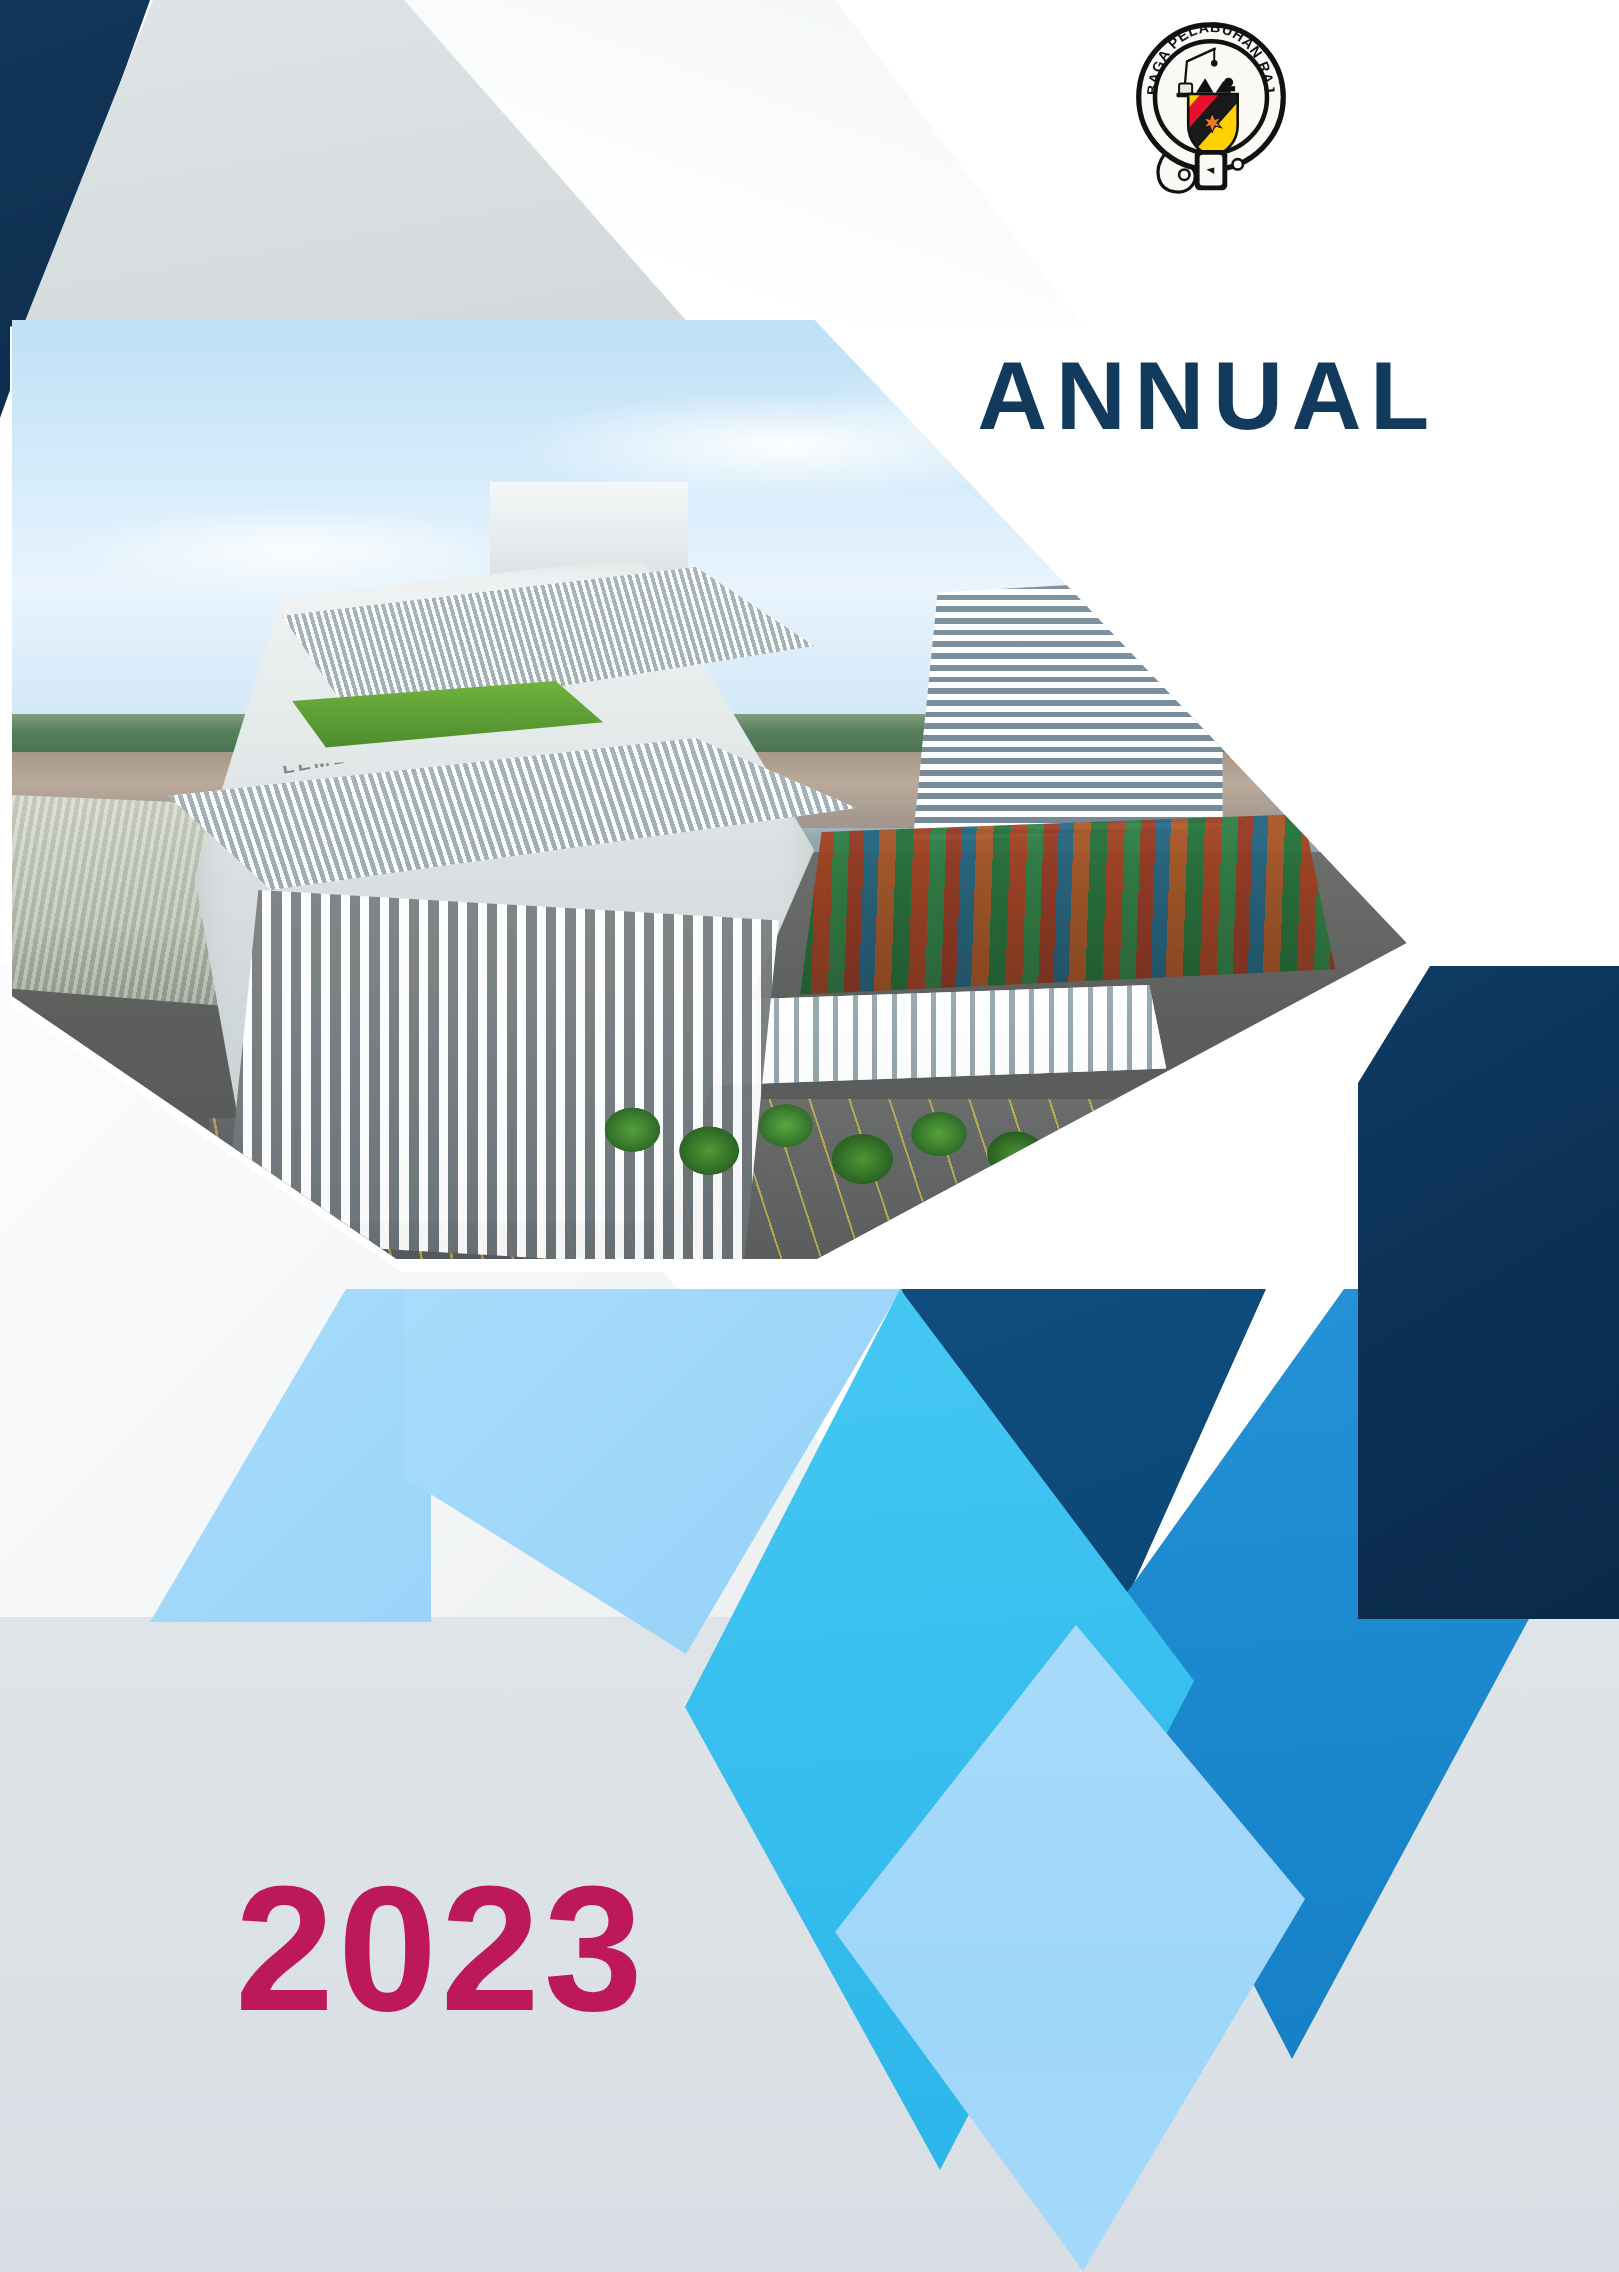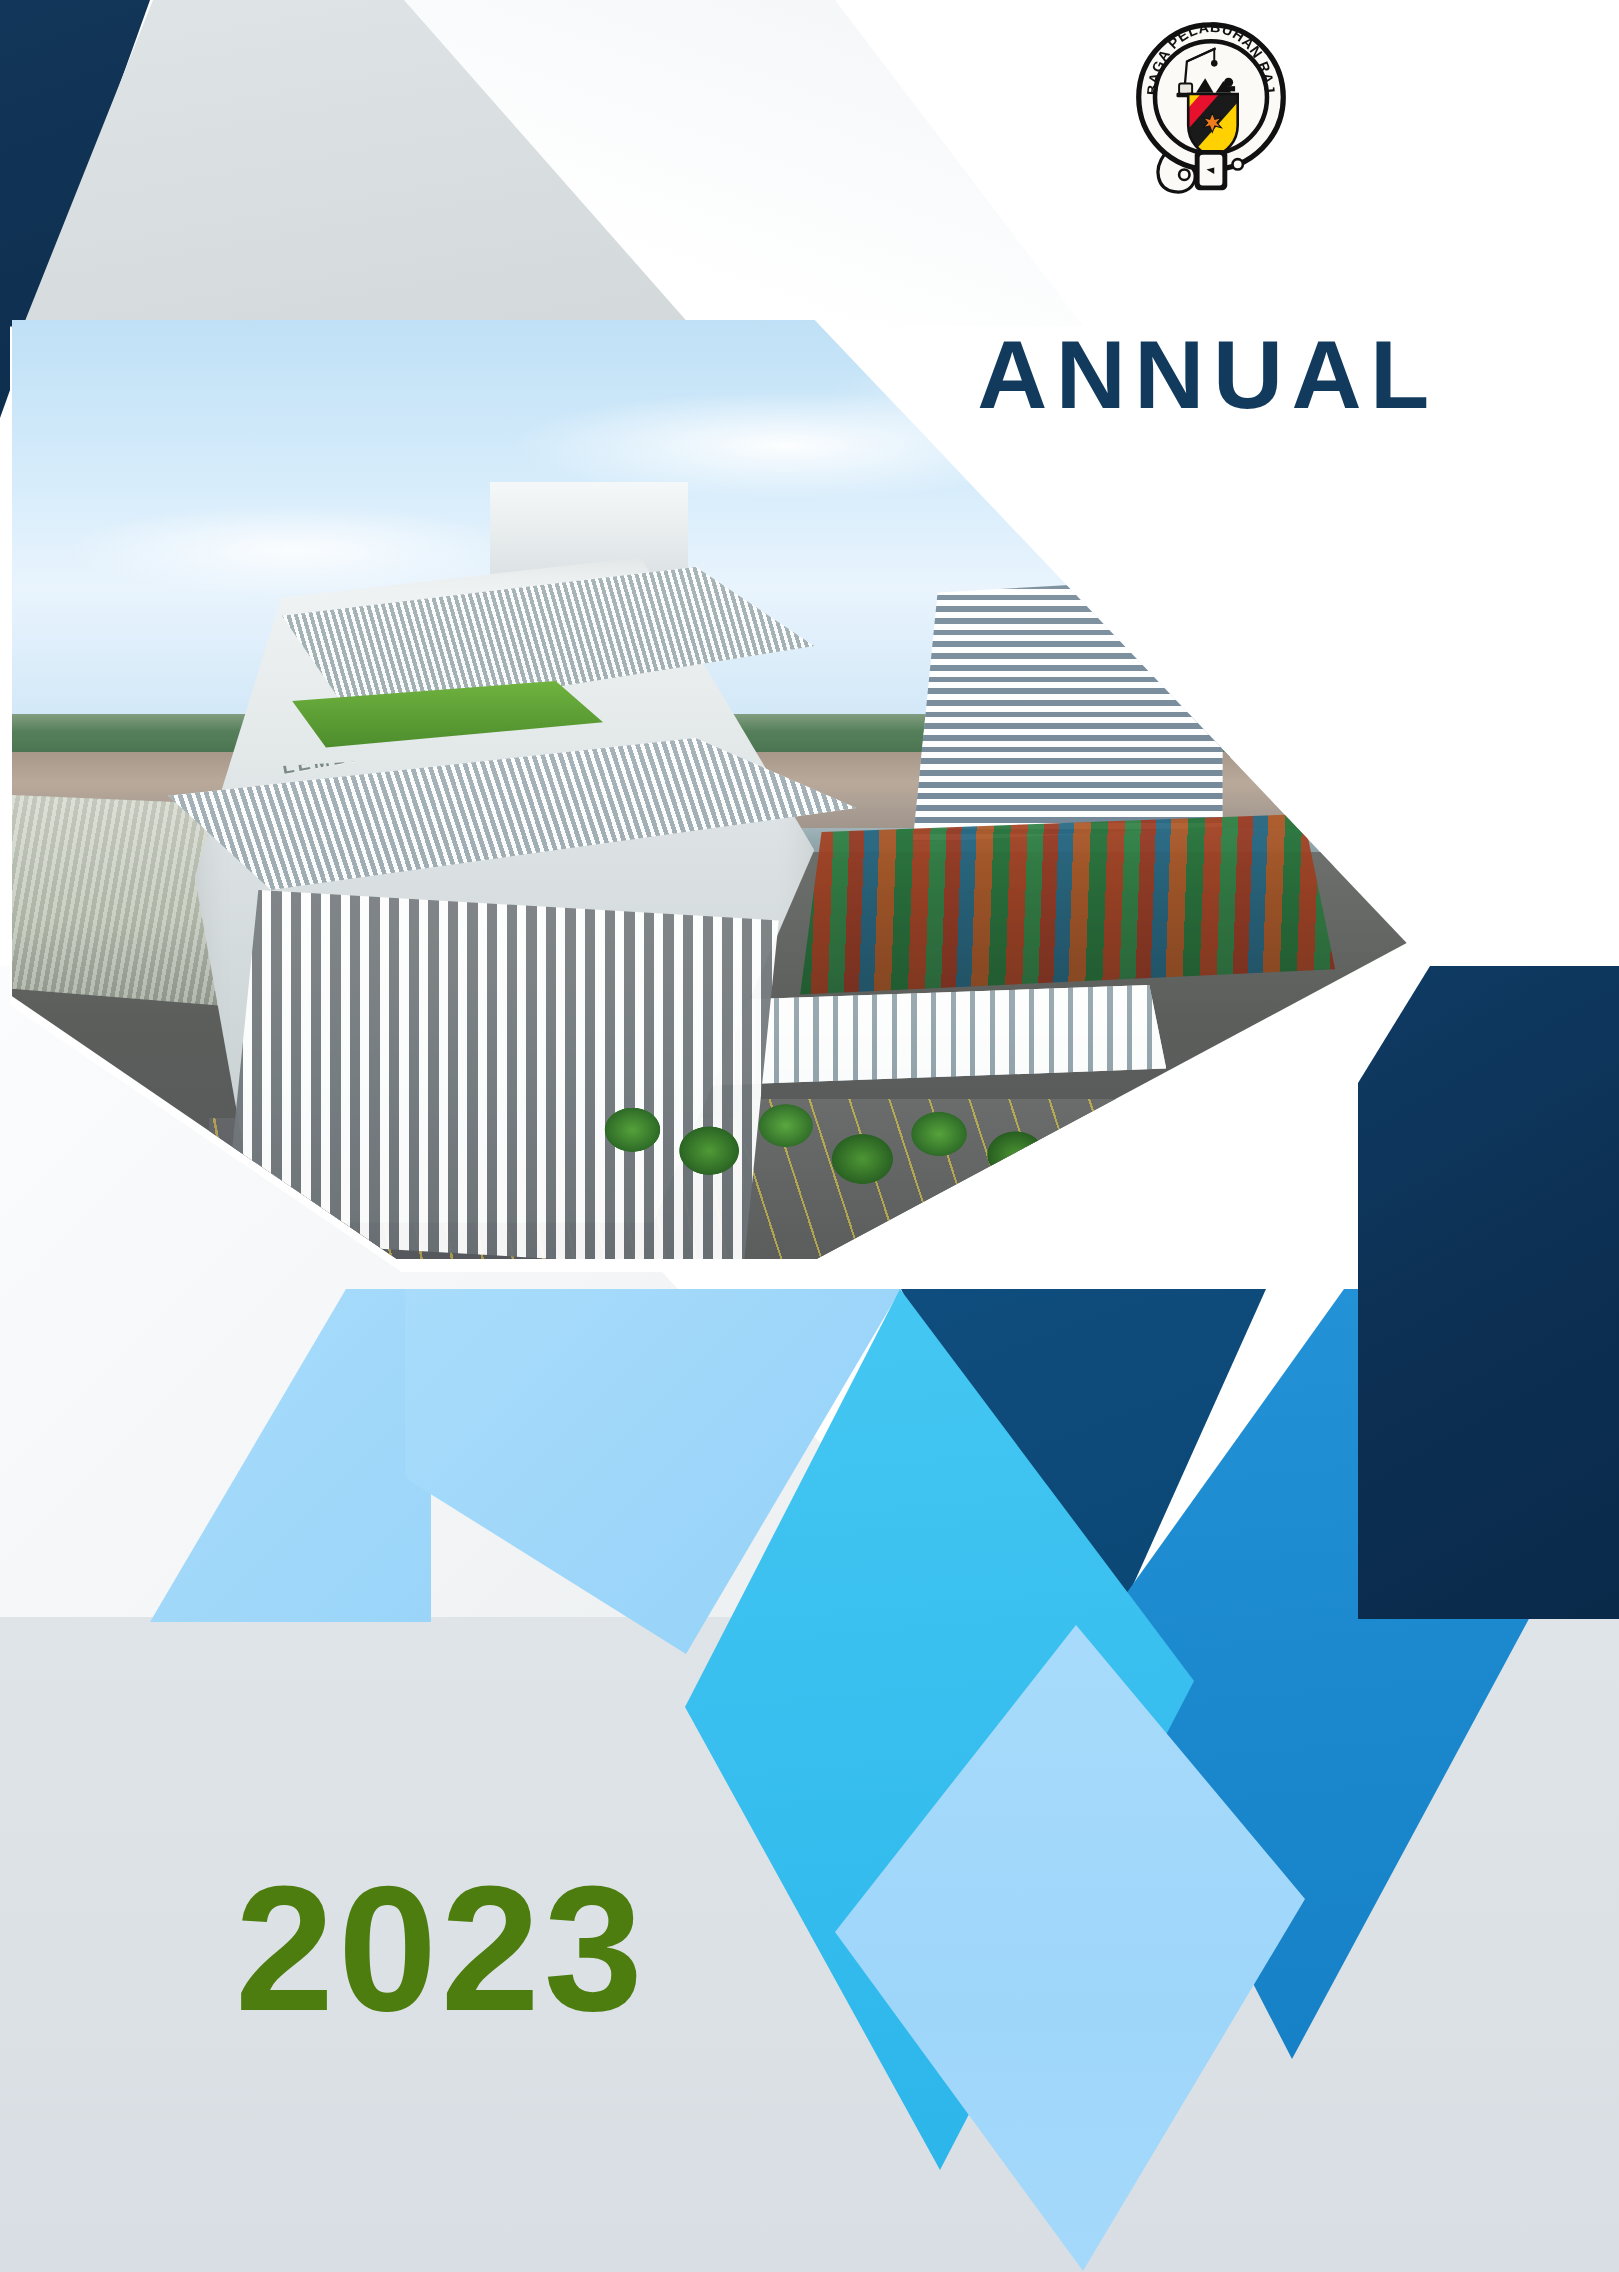--- a/index.html
+++ b/index.html
@@ -325,21 +325,21 @@
     left: 1127px;
     top: 18.3px;
     width: 168px;
     height: 178px;
   }
 
   
   #title-block {
     position: absolute;
     left: 966px;
-    top: 308px;
+    top: 329px;
     width: 483px;
     text-align: center;
     color: #113a5d;
   }
   .title-line {
     font-family: "Liberation Sans", sans-serif;
     font-weight: 700;
     font-size: 97px;
     line-height: 1.38;
     letter-spacing: 8.5px;
@@ -350,21 +350,21 @@
 
   
   #year {
     position: absolute;
     left: 235px;
     top: 1860px;
     font-family: "Liberation Sans", sans-serif;
     font-weight: 700;
     font-size: 178px;
     letter-spacing: 3.9px;
-    color: #4d7c0f;
+    color: #be185d;
     line-height: 1;
     margin: 0;
   }
 </style>
 </head>
 <body>
 
 <div id="cover">
 
   <div class="geo">

